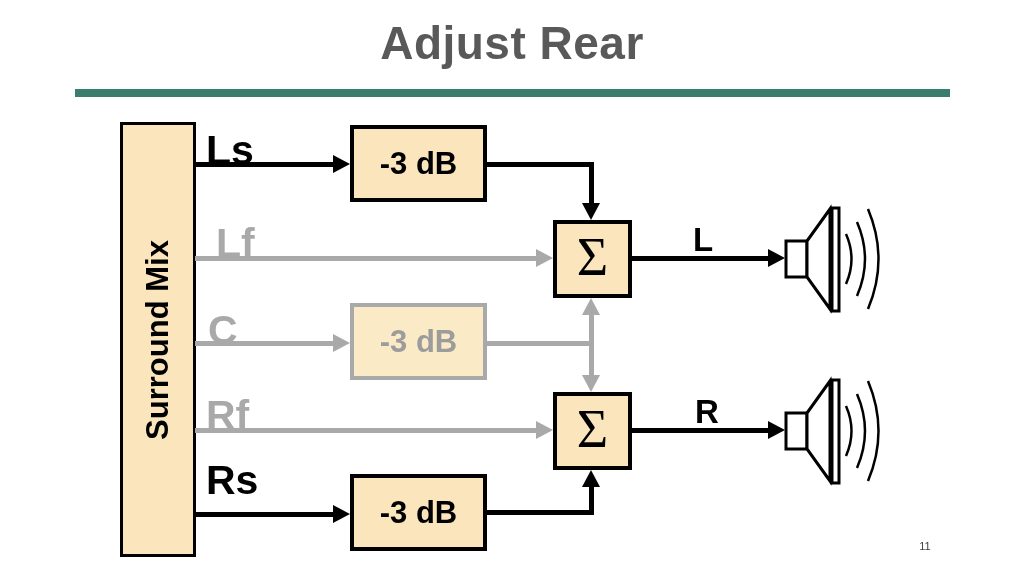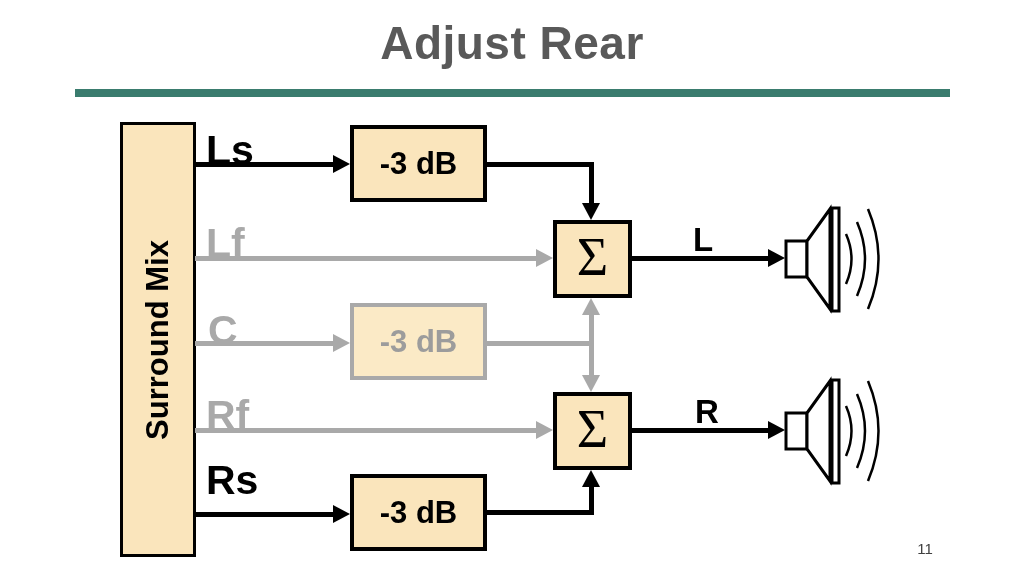--- a/index.html
+++ b/index.html
@@ -55,37 +55,37 @@
     background:var(--box-fill,#FAE5BC);border:4px solid #000;
     display:flex;align-items:center;justify-content:center;
   }
   .sigma{
     font-family:"Liberation Serif",serif;font-size:54px;color:#000;line-height:1;
     transform:translateY(-2px);
   }
   .speaker{position:absolute;width:110px;height:112px;}
   .page-number{
     position:absolute;left:900px;top:540px;width:50px;text-align:center;
-    font-size:15px;color:#404040;
+    font-size:11px;color:#404040;
   }
 </style>
 </head>
 <body>
 
 <div class="stage">
 
   <div class="slide-title">Adjust Rear</div>
   <div class="accent-rule"></div>
 
   <div class="src-box">
     <div class="src-label">Surround Mix</div>
   </div>
 
   <div class="ch-label" style="left:206px;top:130px;">Ls</div>
-  <div class="ch-label dim" style="left:206px;top:223px;">Lf</div>
+  <div class="ch-label dim" style="left:216px;top:223px;">Lf</div>
   <div class="ch-label dim" style="left:208px;top:310px;">C</div>
   <div class="ch-label dim" style="left:206px;top:395px;text-align:right;">Rf</div>
   <div class="ch-label" style="left:206px;top:460px;">Rs</div>
 
   <div class="h-line" style="left:195px;top:162px;width:139px;"></div>
   <div class="arr right" style="left:333px;top:155px;"></div>
   <div class="gain-box" style="top:125px;">-3 dB</div>
   <div class="h-line" style="left:487px;top:162px;width:107px;"></div>
   <div class="v-line" style="left:589px;top:162px;height:42px;"></div>
   <div class="arr down" style="left:582px;top:203px;"></div>

